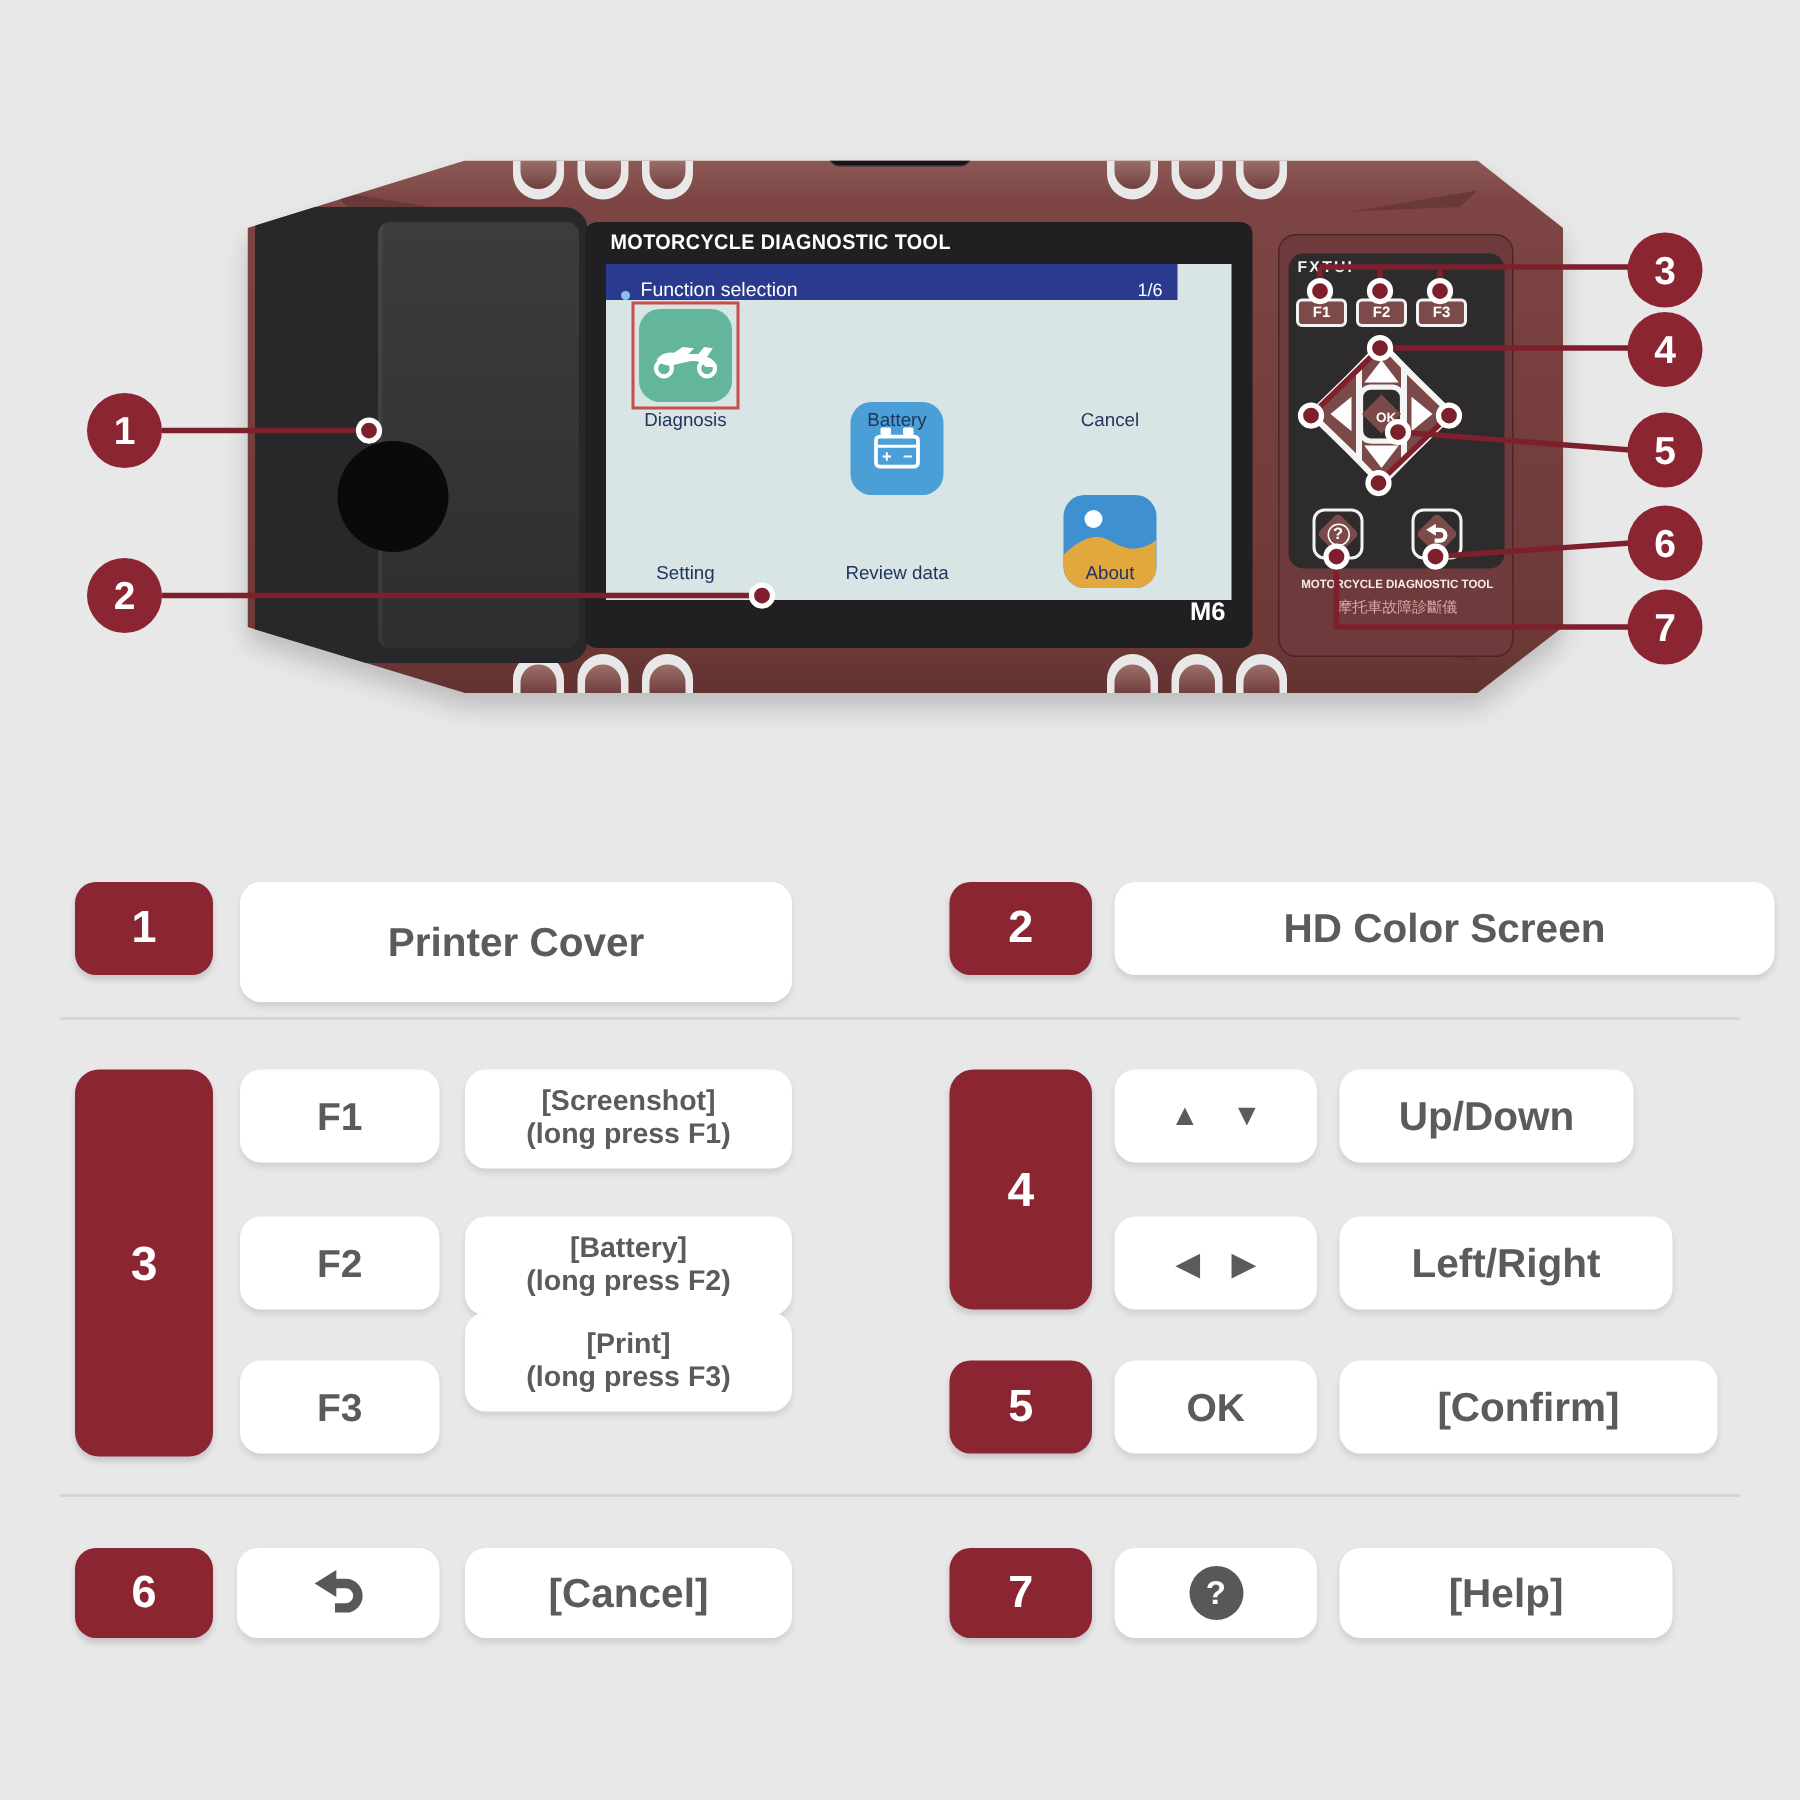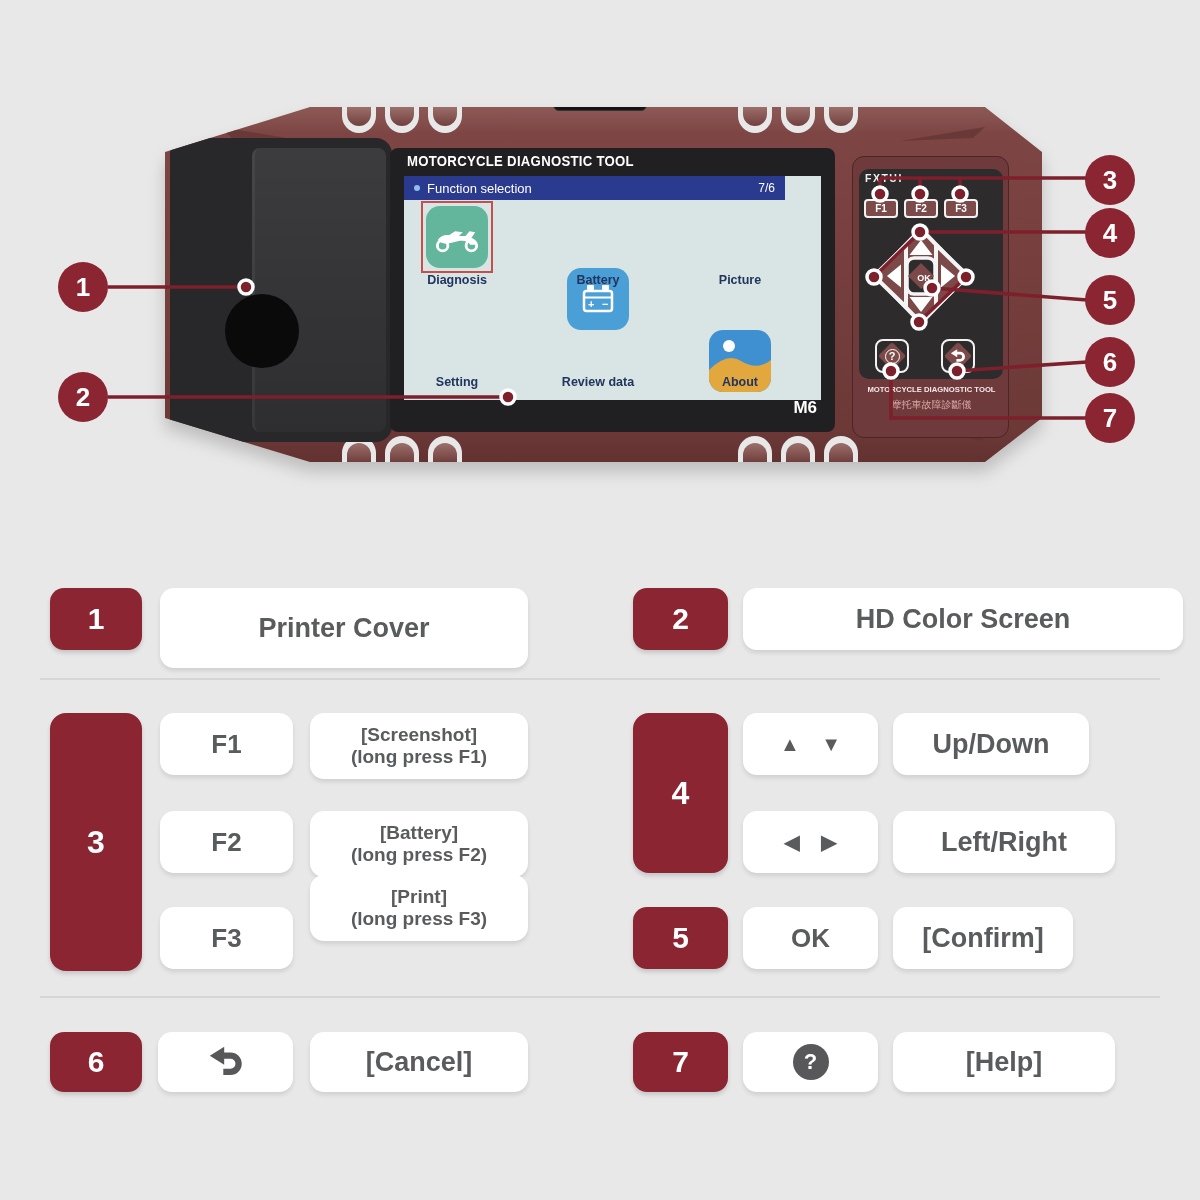--- a/index.html
+++ b/index.html
@@ -31,26 +31,26 @@
   #printer-cover{left:82px;top:10px;width:134px;height:284px;border-radius:8px;
     background:linear-gradient(180deg,#3c3b3e,#2e2d30);border-left:3px solid rgba(255,255,255,.05);}
   #printer-notch{left:55px;top:156px;width:74px;height:74px;border-radius:50%;background:#0a0a0b;}
 
   
   #bezel{left:230px;top:53px;width:445px;height:284px;background:#202022;border-radius:8px;}
   #bezel-title{left:17px;top:5px;color:#fff;font-size:14px;font-weight:700;letter-spacing:.3px;
     transform:scaleX(.94);transform-origin:left;white-space:nowrap;}
   #model-label{right:18px;top:250px;color:#fff;font-size:17px;font-weight:700;}
   #lcd{left:14px;top:28px;width:417px;height:224px;background:#d8e5e4;overflow:hidden;}
-  #lcd-header{left:0;top:0;width:381px;height:24px;background:#2a3a8e;display:flex;align-items:center;}
+  #lcd-header{left:0;top:0;width:381px;height:24px;background:#2a3a8e;display:flex;align-items:flex-end;}
   #lcd-header .bullet{width:6px;height:6px;border-radius:50%;background:#8cc0e8;margin:0 7px 0 10px;}
   #lcd-header .hlabel{color:#fff;font-size:13px;}
   #lcd-header .pg{color:#fff;font-size:12px;margin-left:auto;margin-right:10px;}
   .tile{width:62px;height:62px;border-radius:14px;display:flex;align-items:center;justify-content:center;overflow:hidden;position:relative;}
-  .tile-label{width:130px;text-align:center;font-size:12.5px;font-weight:700;color:#21355e;}
+  .tile-label{width:130px;text-align:center;font-size:12.5px;font-weight:400;color:#21355e;}
   #sel-ring{left:17px;top:25px;width:72px;height:72px;border:2px solid #c4504e;}
 
   
   #keypad-frame{left:692px;top:61px;width:157px;height:282px;background:#6f3a3b;border-radius:12px;border:1.5px solid #4c2526;}
   #keypad-black{left:6px;top:12px;width:144px;height:210px;background:#2d2b2c;border-radius:10px;}
   #brand{left:6px;top:3px;color:#f3f0f0;font-size:10.5px;font-weight:700;letter-spacing:1.5px;}
   .fkey{top:30px;width:34px;height:19px;background:var(--keyred);border:2px solid #f2f2f2;border-radius:4px;
     color:#fff;font-size:10px;font-weight:700;display:flex;align-items:center;justify-content:center;}
   .kbtn{top:170px;width:34px;height:34px;border:2.5px solid #f2f2f2;border-radius:8px;display:flex;align-items:center;justify-content:center;}
   .kbtn .diamond{position:absolute;width:20px;height:20px;background:var(--keyred);transform:rotate(45deg);border-radius:3px;}
@@ -130,21 +130,21 @@
       <div class="abs" id="printer-cover"></div>
       <div class="abs" id="printer-notch"></div>
     </div>
 
     <div class="abs" id="bezel">
       <div class="abs" id="bezel-title">MOTORCYCLE DIAGNOSTIC TOOL</div>
       <div class="abs" id="lcd">
         <div class="abs" id="lcd-header">
           <span class="bullet"></span>
           <span class="hlabel">Function selection</span>
-          <span class="pg">7/6</span>
+          <span class="pg">1/6</span>
         </div>
         <div class="abs" id="sel-ring"></div>
 
         <div class="abs tile" style="left: 22px; top: 30px; background: rgb(99, 182, 155);">
           <svg width="46" height="34" viewBox="0 0 48 34">
             <path fill="#fff" d="M4,20 Q8,14 16,15 L22,11 L30,12 L26,16 L33,16 L37,11 L43,12 L39,18 Q44,19 45,25 L38,25 Q34,20 27,21 L14,24 Q7,24 4,20 Z"></path>
             <circle cx="9" cy="26" r="5.5" fill="none" stroke="#fff" stroke-width="3"></circle>
             <circle cx="39" cy="26" r="5.5" fill="none" stroke="#fff" stroke-width="3"></circle>
           </svg>
         </div>
@@ -160,21 +160,21 @@
         </div>
         <div class="abs tile" style="left: 305px; top: 30px; background: rgb(63, 144, 209);">
           <svg width="62" height="62" viewBox="0 0 62 62" style="position:absolute;left:0;top:0">
             <circle cx="20" cy="16" r="6" fill="#fff"></circle>
             <path d="M0,40 Q18,22 32,31 Q48,41 62,30 L62,62 L0,62 Z" fill="#e2a83e"></path>
           </svg>
         </div>
 
         <div class="abs tile-label" style="left:-12px;top:97px">Diagnosis</div>
         <div class="abs tile-label" style="left:129px;top:97px">Battery</div>
-        <div class="abs tile-label" style="left:271px;top:97px">Picture</div>
+        <div class="abs tile-label" style="left:271px;top:97px">Cancel</div>
         <div class="abs tile-label" style="left:-12px;top:199px">Setting</div>
         <div class="abs tile-label" style="left:129px;top:199px">Review data</div>
         <div class="abs tile-label" style="left:271px;top:199px">About</div>
       </div>
       <div class="abs" id="model-label">M6</div>
     </div>
 
     <div class="abs" id="keypad-frame">
       <div class="abs" id="keypad-black">
         <div class="abs" id="brand">FXTUI</div>
@@ -278,21 +278,21 @@
 </div>
 
 <div class="abs badge" style="left:633px;top:713px;width:95px;height:160px;border-radius:16px;font-size:32px">4</div>
 <div class="abs pill arrows" style="left:743px;top:713px;width:135px;height:62px">▲ ▼</div>
 <div class="abs pill big" style="left:893px;top:713px;width:196px;height:62px">Up/Down</div>
 <div class="abs pill arrows" style="left:743px;top:811px;width:135px;height:62px">◀ ▶</div>
 <div class="abs pill big" style="left:893px;top:811px;width:222px;height:62px">Left/Right</div>
 
 <div class="abs badge" style="left:633px;top:907px;width:95px;height:62px">5</div>
 <div class="abs pill key" style="left:743px;top:907px;width:135px;height:62px">OK</div>
-<div class="abs pill big" style="left:893px;top:907px;width:180px;height:62px">[Confirm]</div>
+<div class="abs pill big" style="left:893px;top:907px;width:252px;height:62px">[Confirm]</div>
 
 <div class="abs divider" style="left:40px;top:996px;width:1120px"></div>
 
 <div class="abs badge" style="left:50px;top:1032px;width:92px;height:60px">6</div>
 <div class="abs pill" style="left:158px;top:1032px;width:135px;height:60px">
   <svg width="40" height="36" viewBox="0 0 44 40">
     <polygon points="4,13 20,3 20,23" fill="#58585a"></polygon>
     <path d="M18,13 H27 A9,9 0 0 1 27,31 H19" stroke="#58585a" stroke-width="7" fill="none"></path>
   </svg>
 </div>

